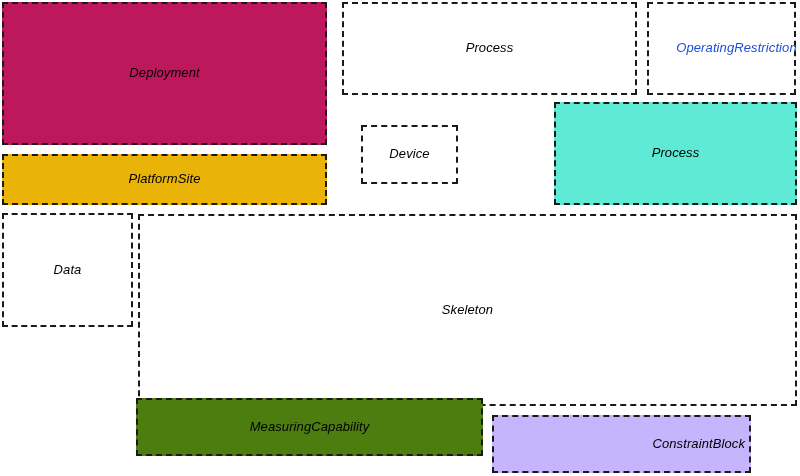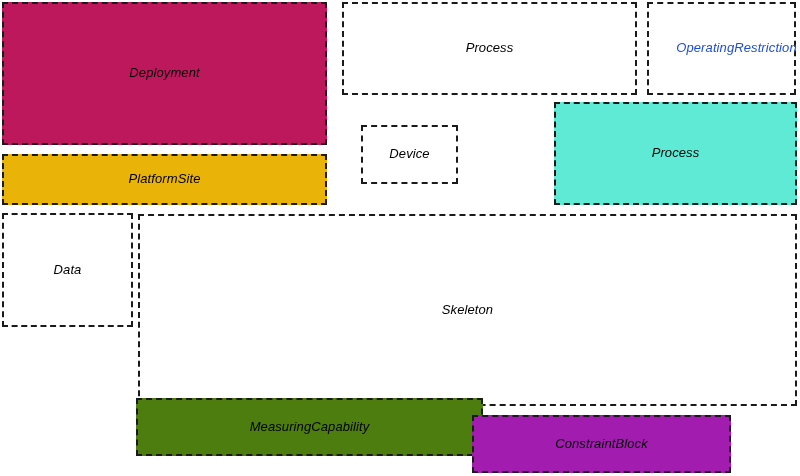--- a/index.html
+++ b/index.html
@@ -72,17 +72,17 @@
   </div>
 
   <div class="node" style="left: 2px; top: 213px; width: 131px; height: 114px; border: 2px dashed rgb(26, 26, 26); background: rgb(255, 255, 255);">
     <span class="node-label" style="color: rgb(0, 0, 0); font-style: italic; font-size: 13px;">Data</span>
   </div>
 
   <div class="node" style="left: 136px; top: 398px; width: 347px; height: 58px; border: 2px dashed rgb(26, 26, 26); background: #4d7c0f; text-align: right;">
     <span class="node-label" style="color: rgb(0, 0, 0); font-style: italic; font-size: 13px;">MeasuringCapability</span>
   </div>
 
-  <div class="node" style="left: 472px; top: 415px; width: 259px; height: 58px; border: 2px dashed rgb(26, 26, 26); background: #a21caf;">
+  <div class="node" style="left: 492px; top: 415px; width: 259px; height: 58px; border: 2px dashed rgb(26, 26, 26); background: #c4b5fd; justify-content: flex-end;">
     <span class="node-label" style="color: rgb(0, 0, 0); font-style: italic; font-size: 13px;">ConstraintBlock</span>
   </div>
 
 </div>
 
 </body></html>

